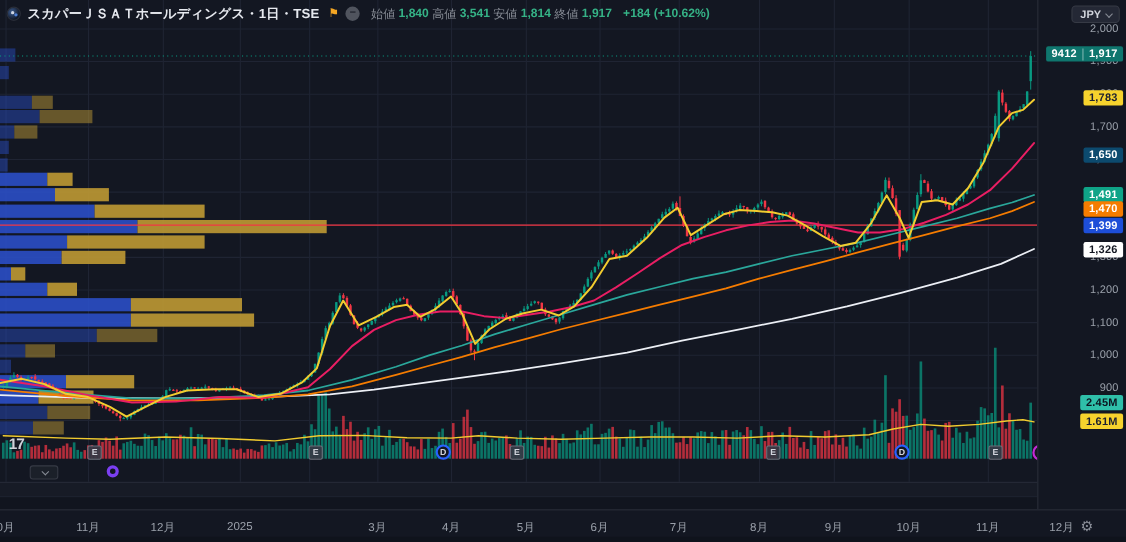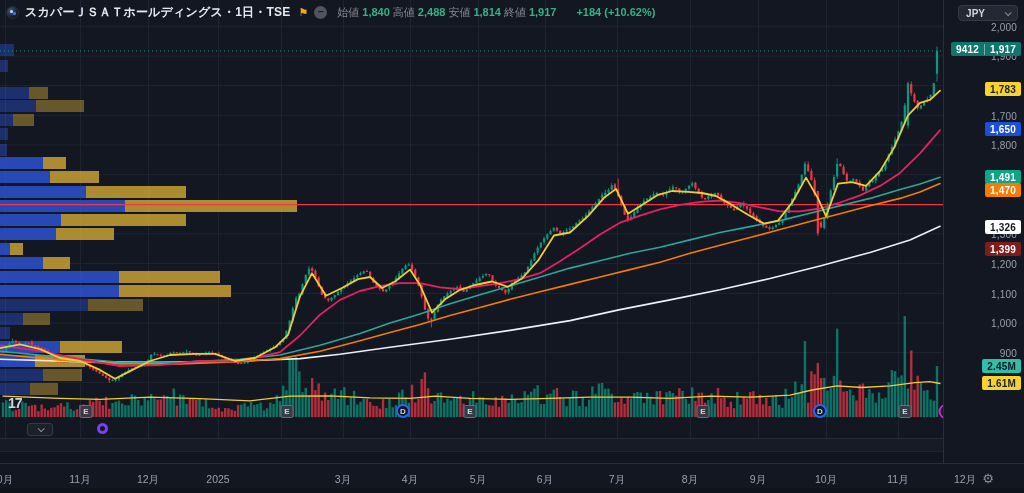--- a/index.html
+++ b/index.html
@@ -12,30 +12,30 @@
   .hrow{display:flex;align-items:center;gap:6px;height:16px;}
   .symbol-logo{width:13px;height:13px;border-radius:50%;background:radial-gradient(circle at 35% 35%,#3d5c8f,#101726 70%);border:1px solid #2a2e39;position:relative;flex:none;}
   .symbol-logo i{position:absolute;width:3px;height:3px;border-radius:50%;background:#cfd6e4;left:3px;top:3px;}
   .symbol-logo b{position:absolute;width:3px;height:3px;border-radius:50%;background:#4d7fd6;right:2px;bottom:3px;}
   .title{font-size:12px;font-weight:700;color:#e6e9ef;letter-spacing:.2px;white-space:nowrap;}
   .flag{color:#f5a623;font-size:11px;line-height:11px;margin-left:2px;}
   .minus-chip{width:13px;height:13px;border-radius:50%;background:#50545e;color:#171b24;font-size:10px;font-weight:700;display:flex;align-items:center;justify-content:center;line-height:0;flex:none;}
   .ohlc{display:flex;align-items:center;gap:3px;font-size:11px;margin-left:4px;white-space:nowrap;}
   .ohlc .lbl{color:#868b94;}
   .ohlc .val{color:#35b286;font-weight:600;}
-  .ohlc .chg{color:#35b286;font-weight:600;margin-left:17px;}
+  .ohlc .chg{color:#35b286;font-weight:600;margin-left:7px;}
   .tf-pill{display:inline-flex;align-items:center;gap:4px;height:15px;padding:0 7px 0 6px;border:1px solid #363a45;border-radius:4px;background:#1b2029;color:#b2b5be;font-size:10px;font-weight:700;}
   .chev{width:5px;height:5px;border-right:1.5px solid #868b94;border-bottom:1.5px solid #868b94;transform:rotate(45deg) translateY(-1px);display:inline-block;}
   .loader-ring{width:11px;height:11px;border-radius:50%;border:3px solid #7b3ff2;background:transparent;flex:none;}
   
   #price-axis{position:absolute;left:943px;top:0;width:81px;height:463px;background:#131722;border-left:1px solid #2a2e39;z-index:20;}
   .ax-lbl{position:absolute;right:7px;transform:translateY(-50%);font-size:10px;color:#9aa0aa;letter-spacing:.2px;}
   .px-badge{position:absolute;right:3px;transform:translateY(-50%);height:14px;display:flex;align-items:center;border-radius:2px;font-size:10px;font-weight:700;padding:0 5px;letter-spacing:.2px;}
   .px-badge .pre{margin-right:5px;padding-right:5px;border-right:1px solid rgba(255,255,255,.45);font-weight:700;}
-  .cur-chip{position:absolute;top:5px;right:6px;height:16px;padding:0 7px;background:#242835;border:1px solid #363a45;border-radius:4px;color:#d1d4dc;font-size:10px;font-weight:700;display:flex;align-items:center;gap:20px;}
+  .cur-chip{position:absolute;top:5px;right:6px;height:16px;padding:0 7px;background:#242835;border:1px solid #363a45;border-radius:4px;color:#d1d4dc;font-size:10px;font-weight:700;display:flex;align-items:center;gap:4px;}
   
   .strip1{position:absolute;left:0;top:438px;width:1024px;height:13px;background:#171b26;border-top:1px solid #262b38;z-index:15;}
   .strip2{position:absolute;left:0;top:451px;width:1024px;height:12px;background:#11151f;border-top:1px solid #1e2330;z-index:15;}
   #time-axis{position:absolute;left:0;top:463px;width:1024px;height:30px;background:#131722;border-top:1px solid #2a2e39;z-index:25;}
   .t-lbl{position:absolute;top:9px;transform:translateX(-50%);font-size:10.5px;color:#9aa0aa;white-space:nowrap;}
   .gear{position:absolute;right:30px;top:7px;color:#8b8f99;font-size:13px;}
   #time-axis .edge{position:absolute;left:0;bottom:0;width:100%;height:5px;background:#0f131c;}
   
   .ev{position:absolute;z-index:18;transform:translateX(-50%);display:flex;align-items:center;justify-content:center;}
   .ev-E{width:13px;height:13px;border-radius:2px;background:rgba(54,58,69,.92);border:1px solid #6b6f7a;color:#d1d4dc;font-size:8px;font-weight:700;}
@@ -1019,21 +1019,21 @@
           <i></i>
           <b></b>
         </span>
       <span class="title">スカパーＪＳＡＴホールディングス・1日・TSE</span>
       <span class="flag">⚑</span>
       <span class="minus-chip">–</span>
       <span class="ohlc">
         <span class="lbl">始値</span>
           <span class="val">1,840</span>
         <span class="lbl">高値</span>
-          <span class="val">2,488</span>
+          <span class="val">3,541</span>
         <span class="lbl">安値</span>
           <span class="val">1,814</span>
         <span class="lbl">終値</span>
           <span class="val">1,917</span>
         <span class="chg">+184 (+10.62%)</span>
       </span>
     </div>
   </div>
 
   <div id="price-axis">
@@ -1051,30 +1051,30 @@
       <div class="ax-lbl" style="top: 294px;">1,100</div>
       <div class="ax-lbl" style="top: 323px;">1,000</div>
       <div class="ax-lbl" style="top: 353px;">900</div>
       <div class="px-badge" style="top: 49px; background: #0f766e; color: rgb(255, 255, 255);">
         <span class="pre">9412</span>
         <span>1,917</span>
       </div>
       <div class="px-badge" style="top: 89px; background: rgb(246, 211, 45); color: rgb(28, 32, 48);">
         <span>1,783</span>
       </div>
-      <div class="px-badge" style="top: 129px; background: #1d4ed8; color: rgb(255, 255, 255);">
+      <div class="px-badge" style="top: 141px; background: #0c4a6e; color: rgb(255, 255, 255);">
         <span>1,650</span>
       </div>
       <div class="px-badge" style="top: 177px; background: rgb(15, 164, 136); color: rgb(255, 255, 255);">
         <span>1,491</span>
       </div>
       <div class="px-badge" style="top: 190px; background: rgb(245, 124, 0); color: rgb(255, 255, 255);">
         <span>1,470</span>
       </div>
-      <div class="px-badge" style="top: 205px; background: #7f1d1d; color: rgb(255, 255, 255); margin-top: 44px;">
+      <div class="px-badge" style="top: 205px; background: #1d4ed8; color: rgb(255, 255, 255);">
         <span>1,399</span>
       </div>
       <div class="px-badge" style="top: 227px; background: #ffffff; color: rgb(19, 23, 34);">
         <span>1,326</span>
       </div>
       <div class="px-badge" style="top: 366px; background: rgb(47, 191, 169); color: rgb(12, 20, 32);">
         <span>2.45M</span>
       </div>
       <div class="px-badge" style="top: 383px; background: rgb(246, 211, 45); color: rgb(28, 32, 48);">
         <span>1.61M</span>

